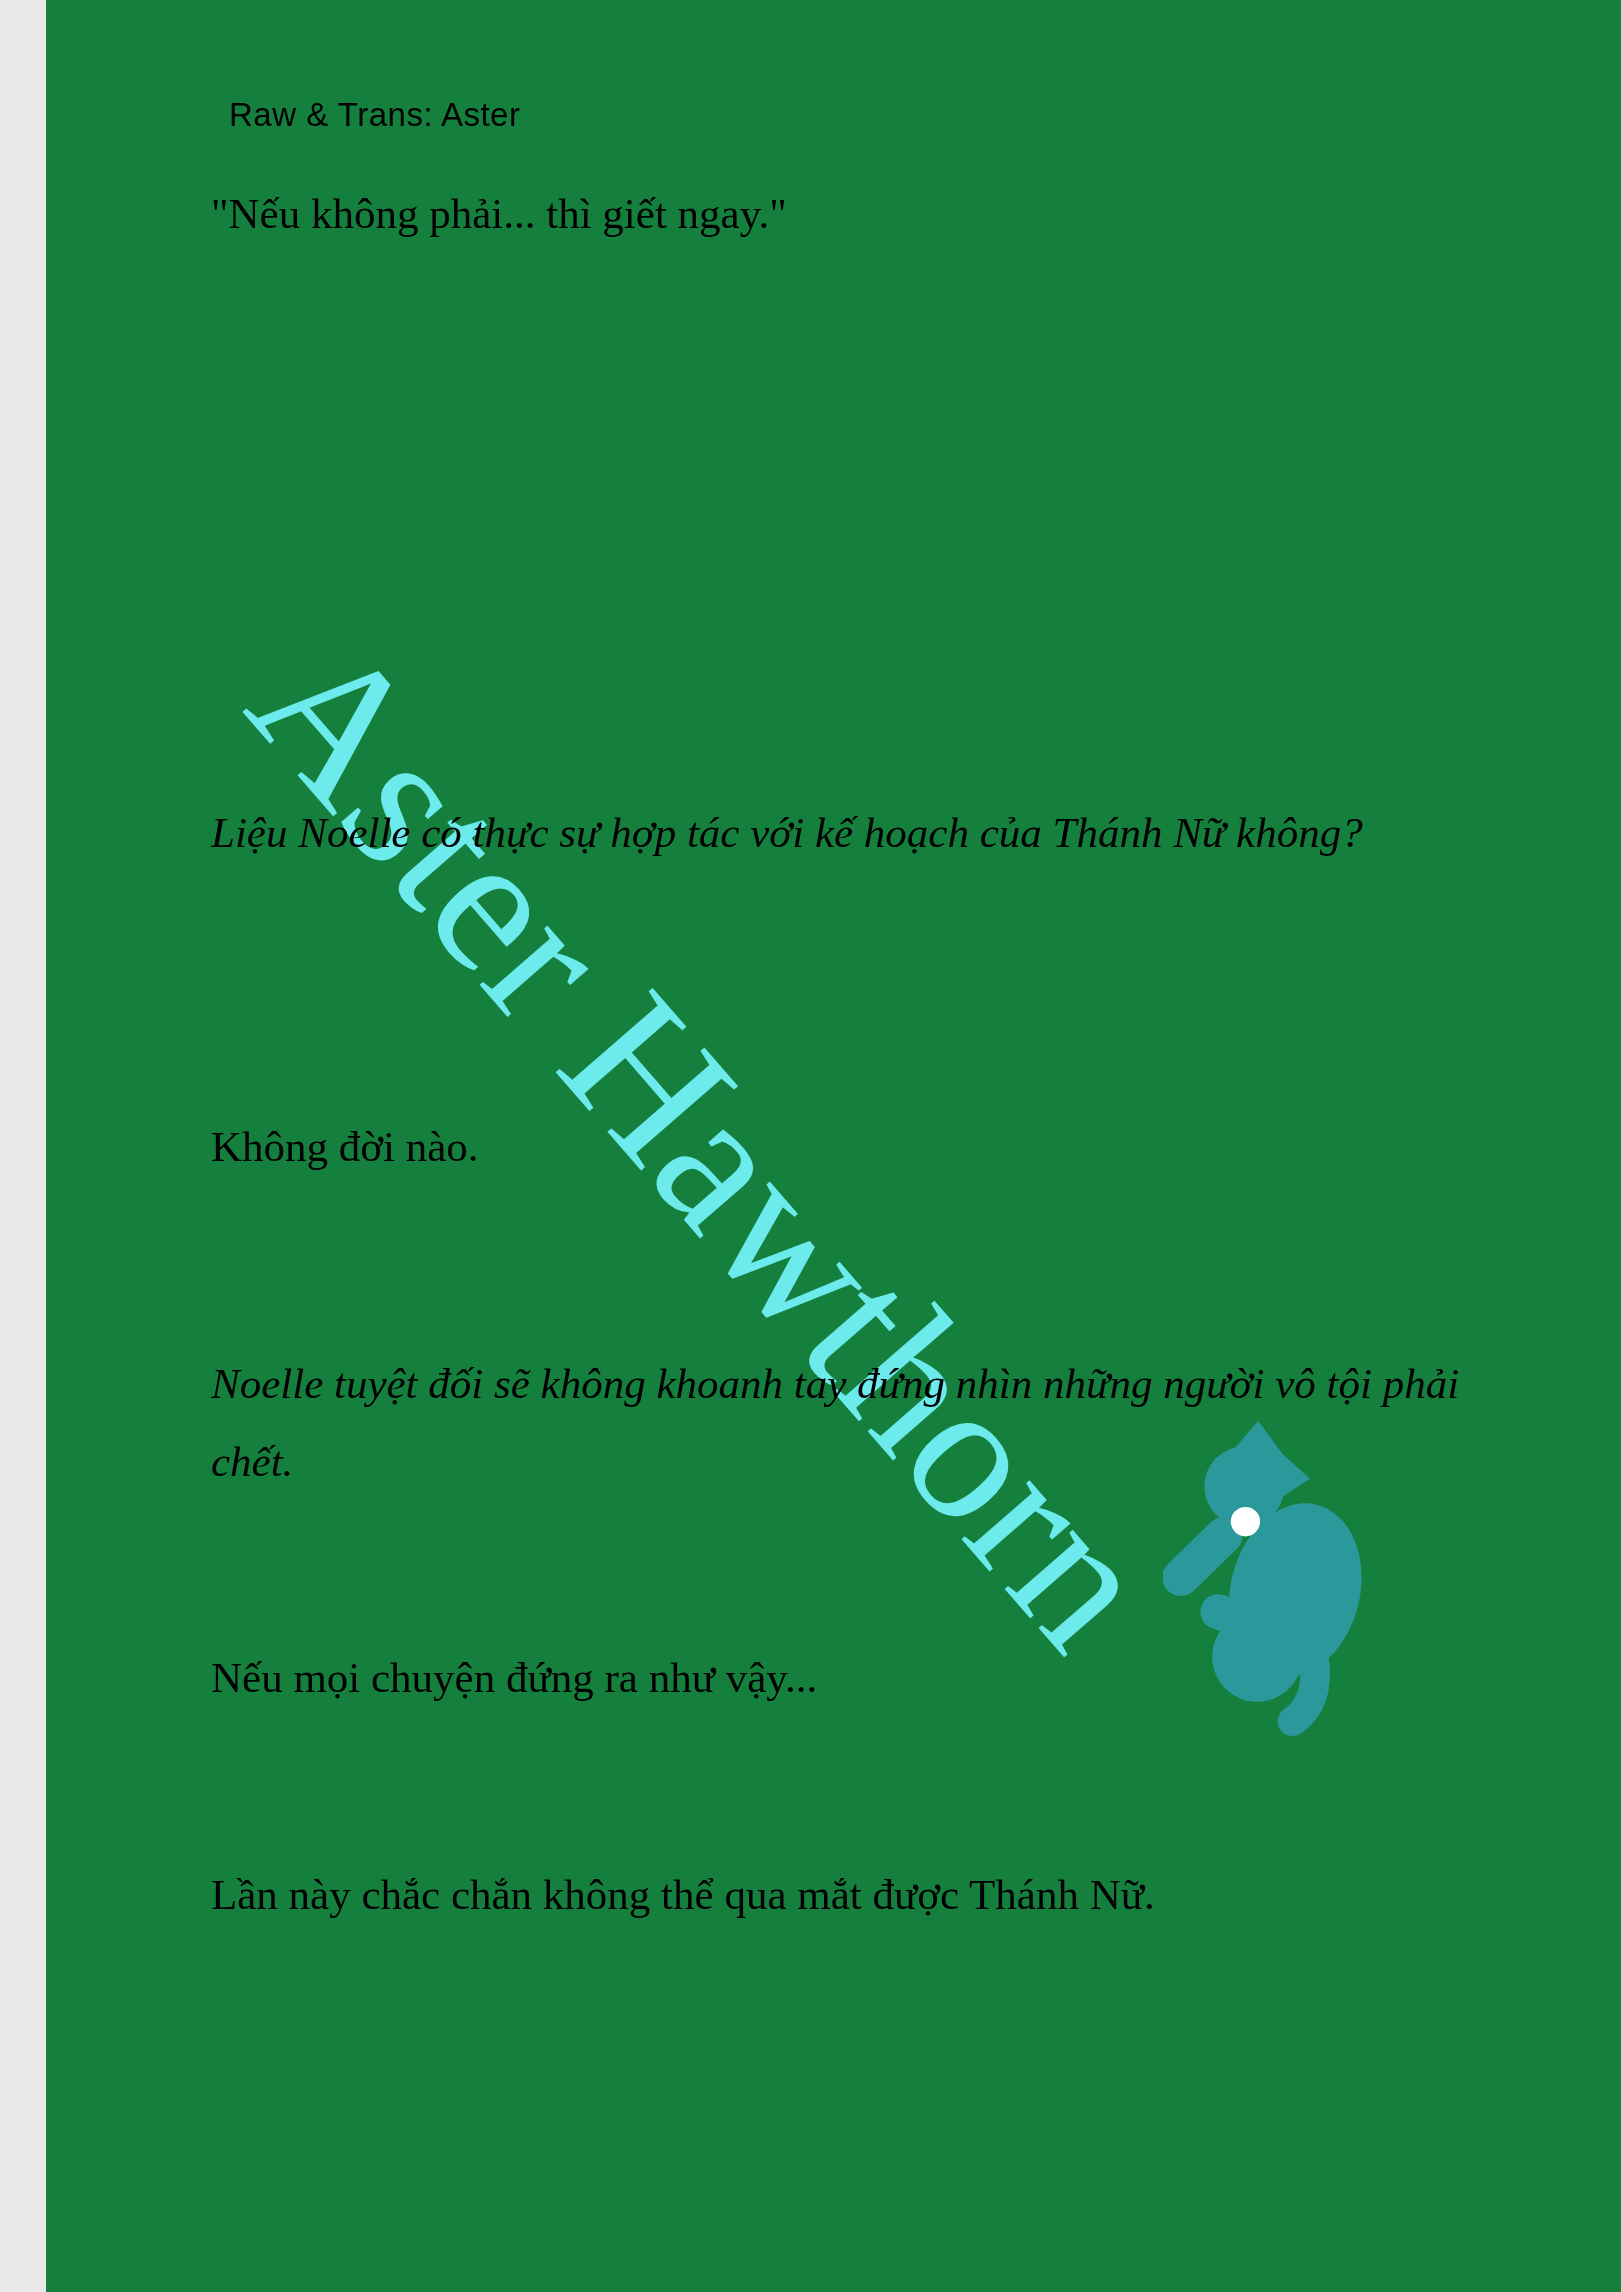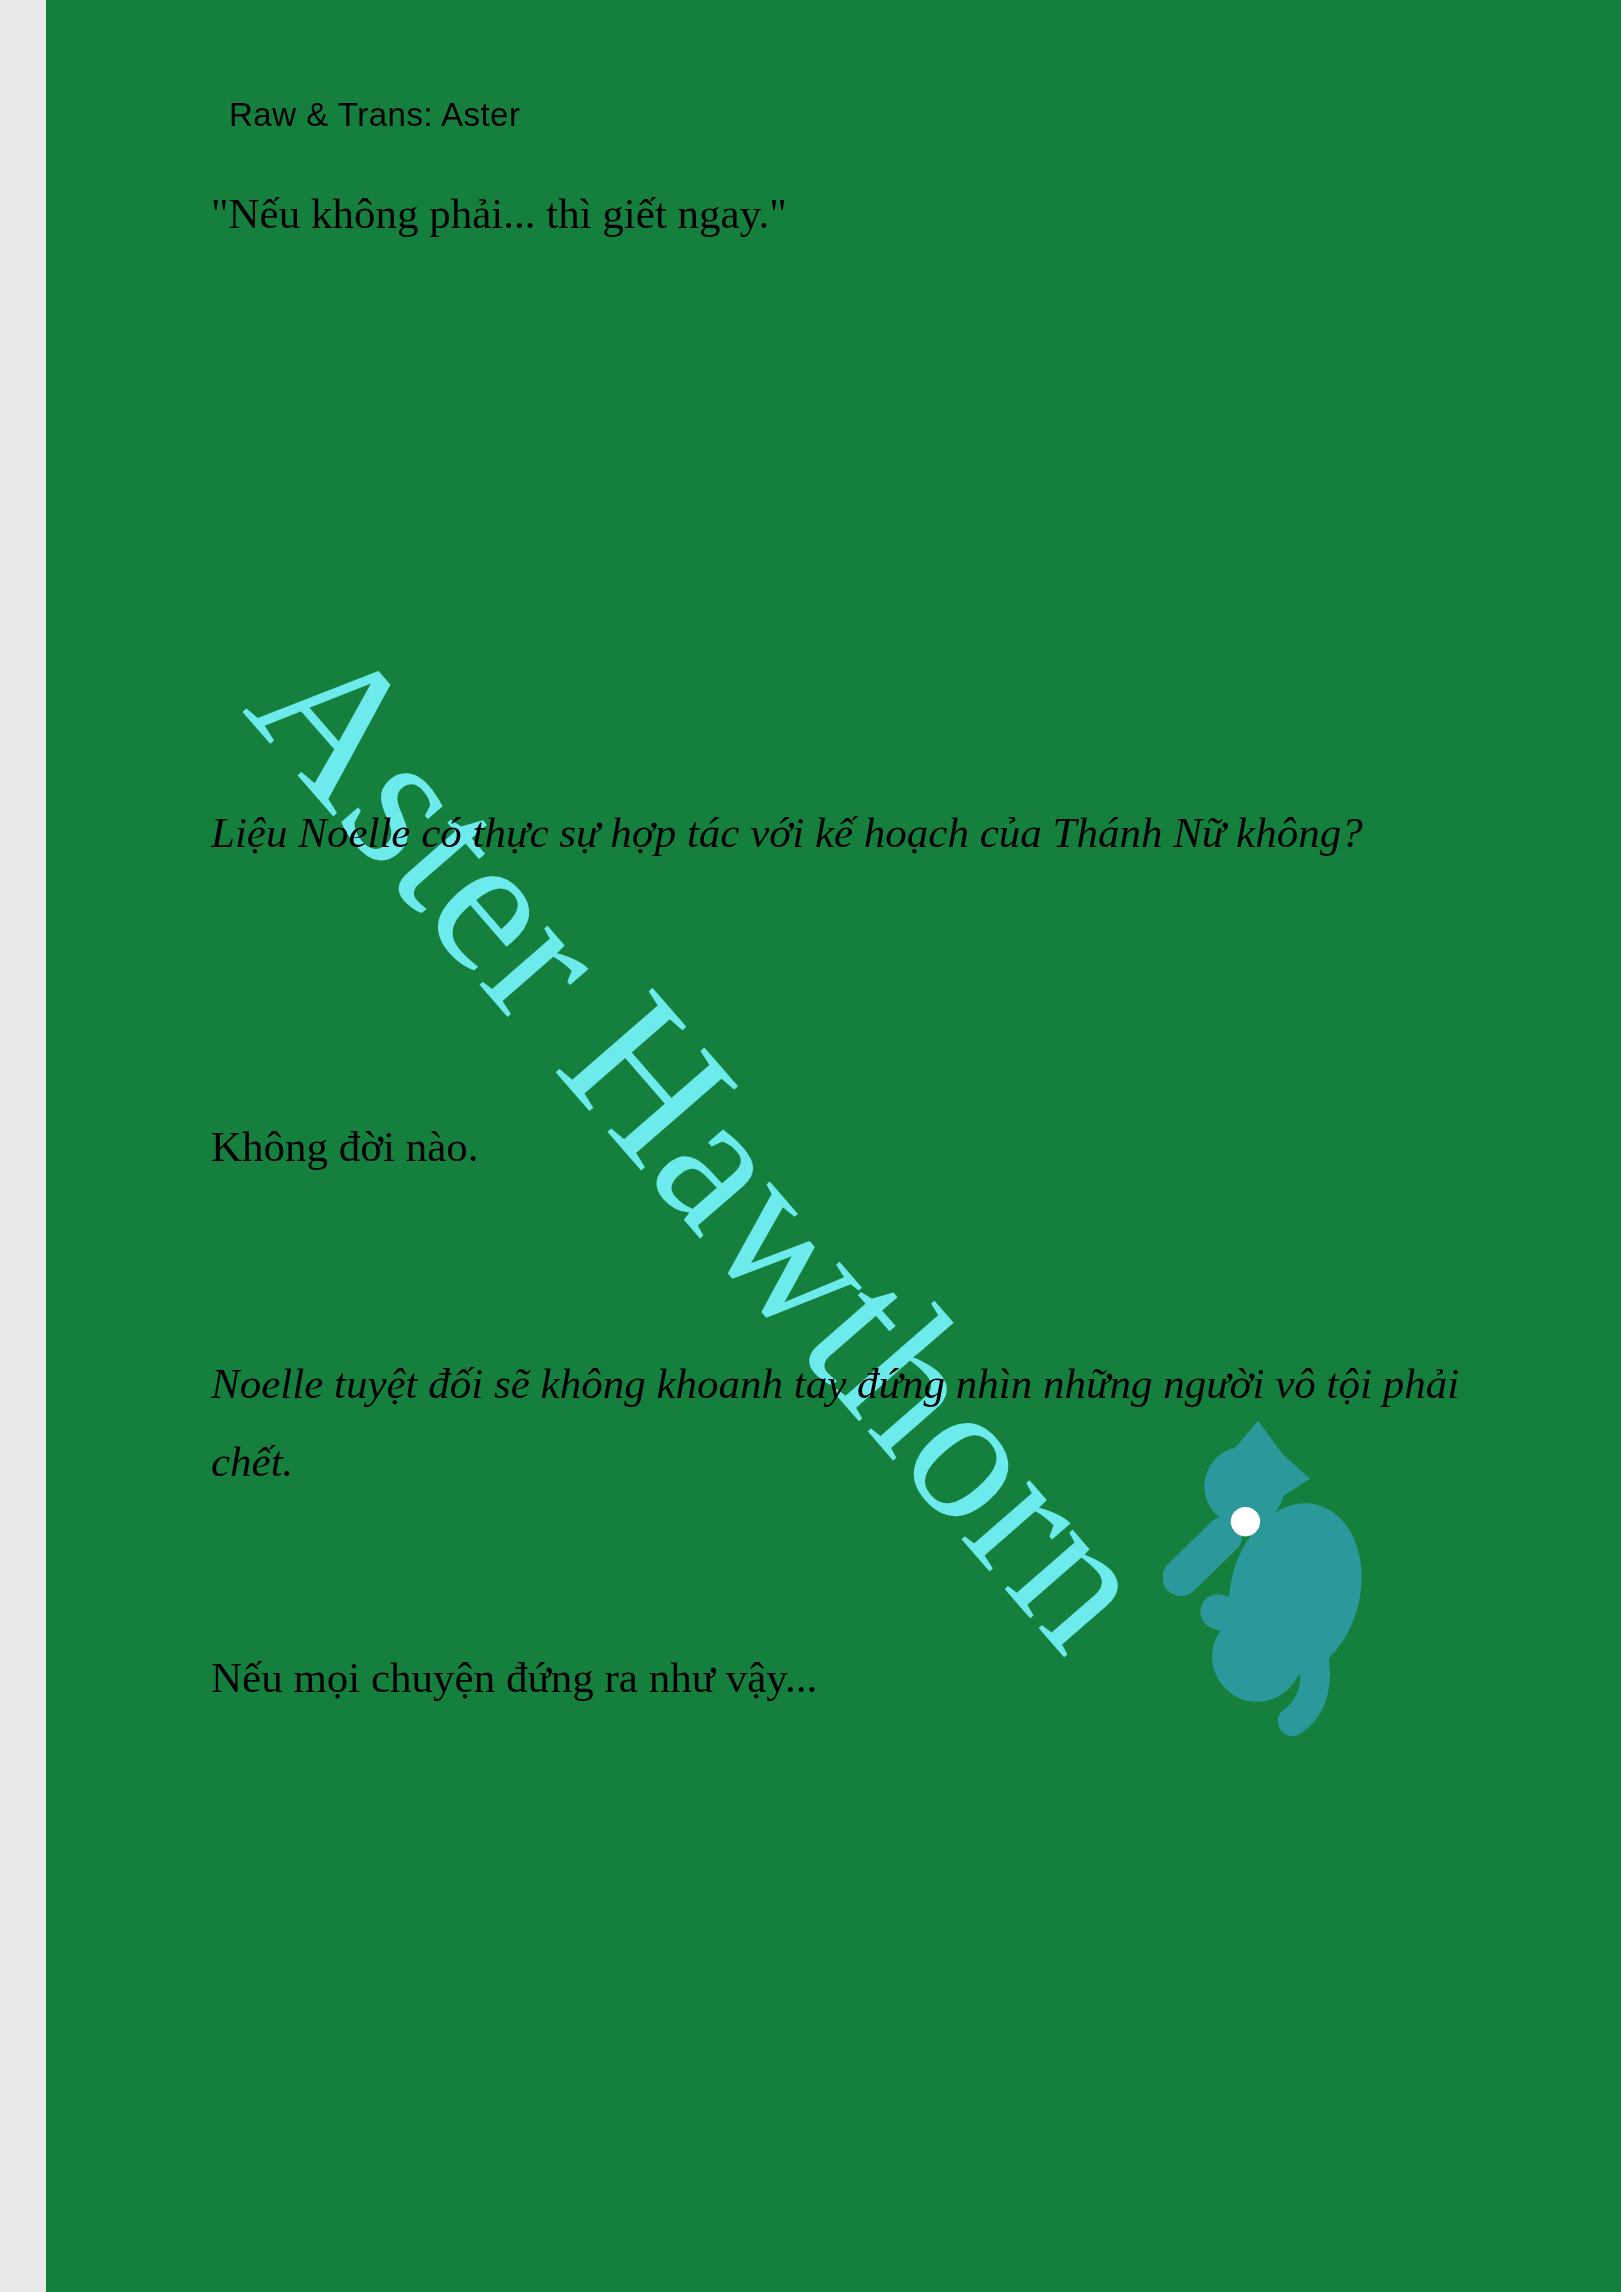--- a/index.html
+++ b/index.html
@@ -87,15 +87,16 @@
 
 
   <p class="para p4">Không đời nào.</p>
 
   <p class="para p3 italic">Liệu Noelle có thực sự hợp tác với kế hoạch của Thánh Nữ không?</p>
 
   <p class="para p5 italic">Noelle tuyệt đối sẽ không khoanh tay đứng nhìn những người vô tội phải chết.</p>
 
   <p class="para p6">Nếu mọi chuyện đứng ra như vậy...</p>
 
+  <p class="para p7">Lần này chắc chắn không thể qua mắt được Thánh Nữ.</p>
 
 </div>
 
 
 </body></html>

